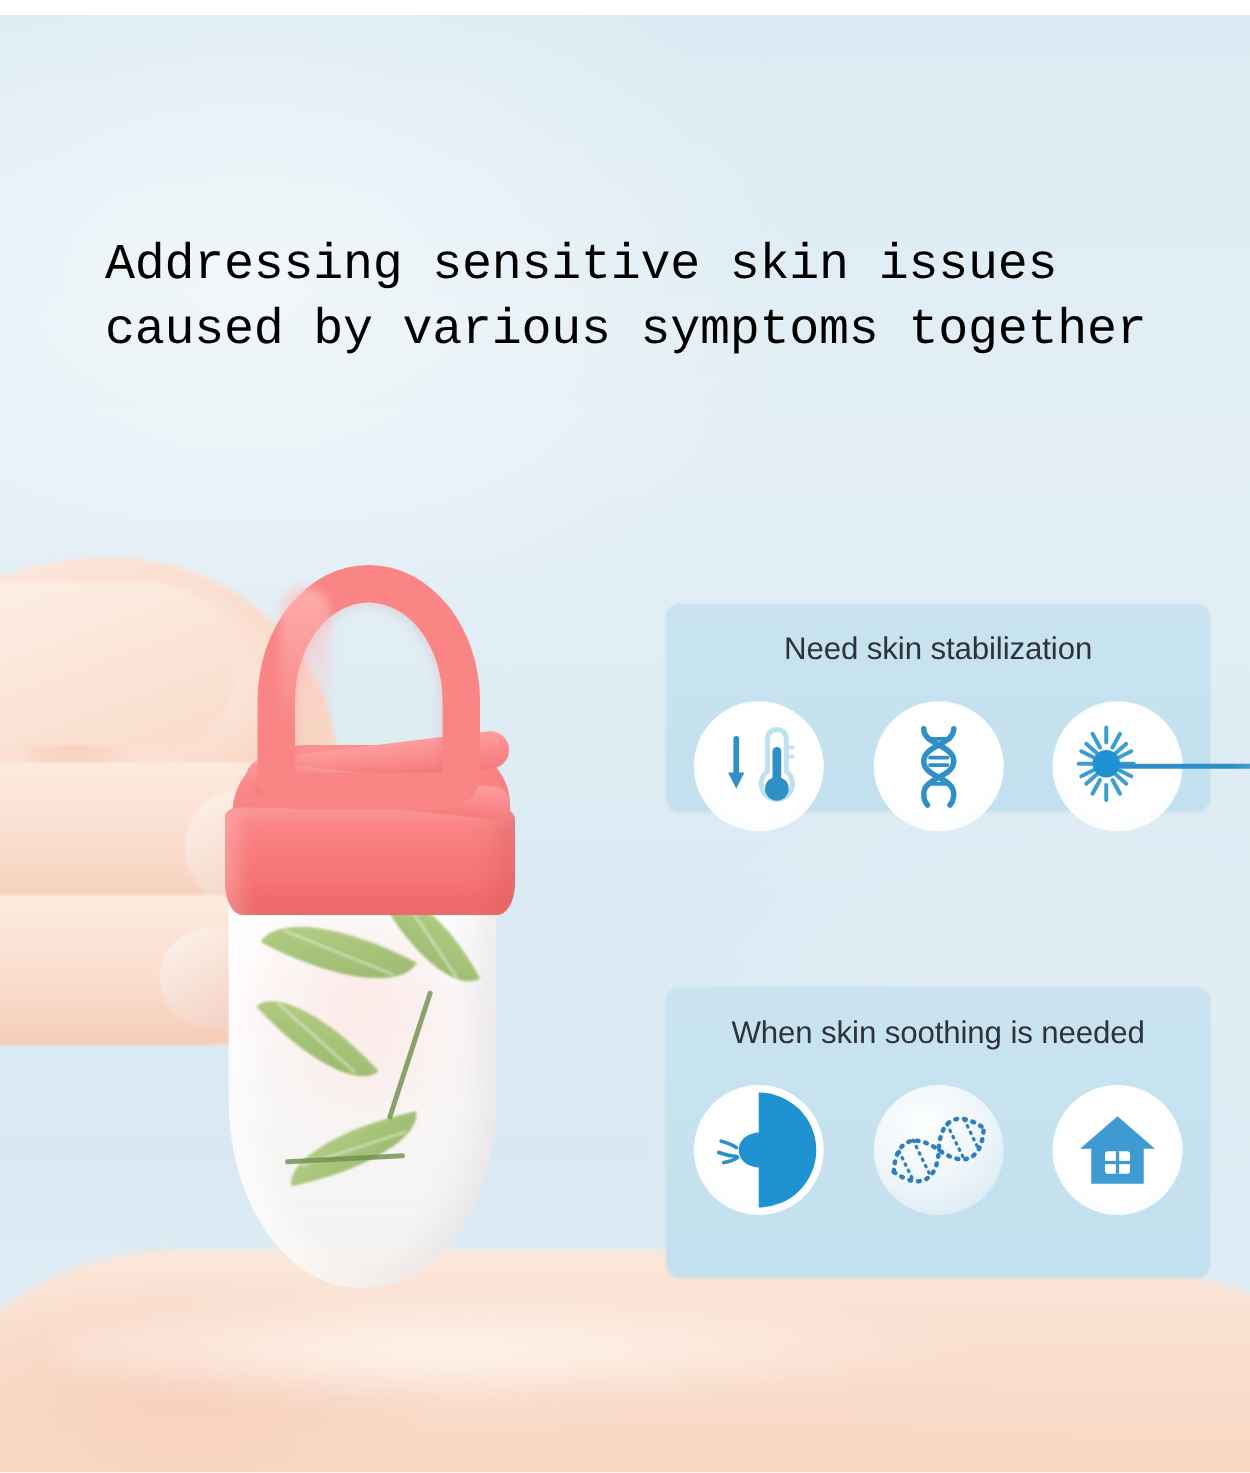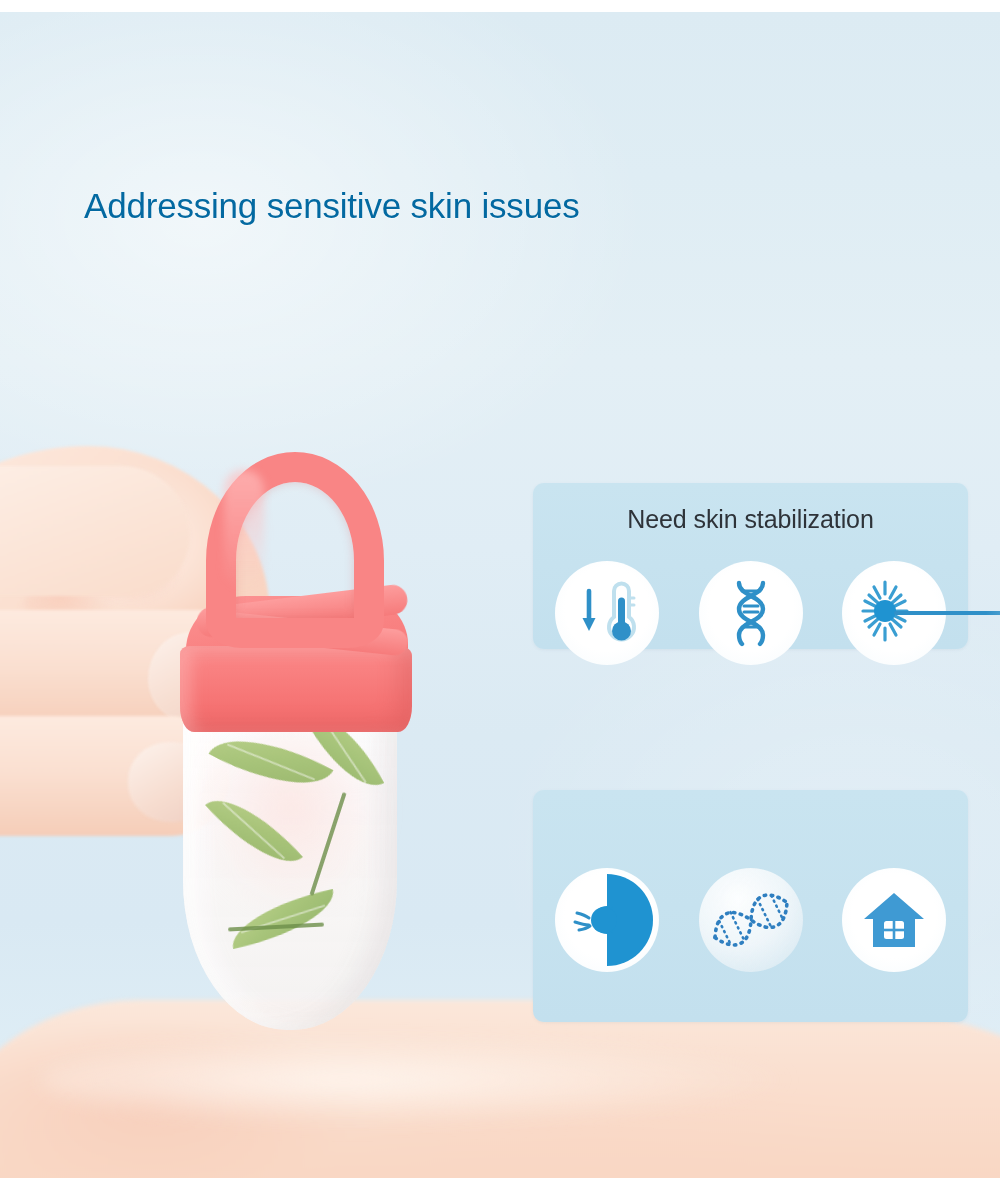--- a/index.html
+++ b/index.html
@@ -56,26 +56,27 @@
     pointer-events: none;
   }
 
   
   .headline {
     position: absolute;
     left: 84px;
     top: 160px;
     width: 800px;
     z-index: 8;
-    color: #0369a1;
-    font-size: 35px;
+    color: #000000;
+    font-size: 40px;
     line-height: 1.31;
     font-weight: 400;
     letter-spacing: -0.2px;
     text-shadow: 0 1px 1px rgba(255,255,255,0.5);
+    font-family: Liberation Mono, monospace;
   }
   .headline .line { display: block; white-space: nowrap; }
 
   .subhead {
     position: absolute;
     left: 86px;
     top: 297px;
     z-index: 8;
     color: #8c9196;
     font-size: 29px;
@@ -350,20 +351,21 @@
     <div class="cap-shoulder"></div>
     <div class="cap-band"></div>
     <div class="cap-strap strap-1"></div>
     <div class="cap-strap strap-2"></div>
     <div class="cap-loop"></div>
     <div class="cap-loop-hi"></div>
   </div>
 
   <h1 class="headline">
     <span class="line">Addressing sensitive skin issues</span>
+    <span class="line">caused by various symptoms together</span>
   </h1>
 
   <div class="card" id="card-stabilization">
     <div class="card-title">Need skin stabilization</div>
     <div class="icon-row">
 
       <div class="icon-bubble">
         <svg width="62" height="64" viewBox="0 0 62 64" aria-hidden="true">
 
           <g stroke="#2f90c8" stroke-width="4.6" fill="none" stroke-linecap="round">
@@ -423,20 +425,21 @@
           </g>
           <circle cx="26" cy="33" r="11" fill="#1f93d1"></circle>
         </svg>
         <div class="beam"></div>
       </div>
 
     </div>
   </div>
 
   <div class="card" id="card-soothing">
+    <div class="card-title">When skin soothing is needed</div>
     <div class="icon-row">
 
       <div class="icon-bubble">
         <svg width="104" height="104" viewBox="0 0 104 104" aria-hidden="true">
 
           <path d="M52 6 A46 46 0 0 1 52 98 Z" fill="#1f93d1"></path>
 
           <path d="M52 38 a14 14 0 1 0 0 28 h6 a20 20 0 0 1 0 -28 Z" fill="#1f93d1"></path>
           <circle cx="49" cy="52" r="13" fill="#1f93d1"></circle>
 

